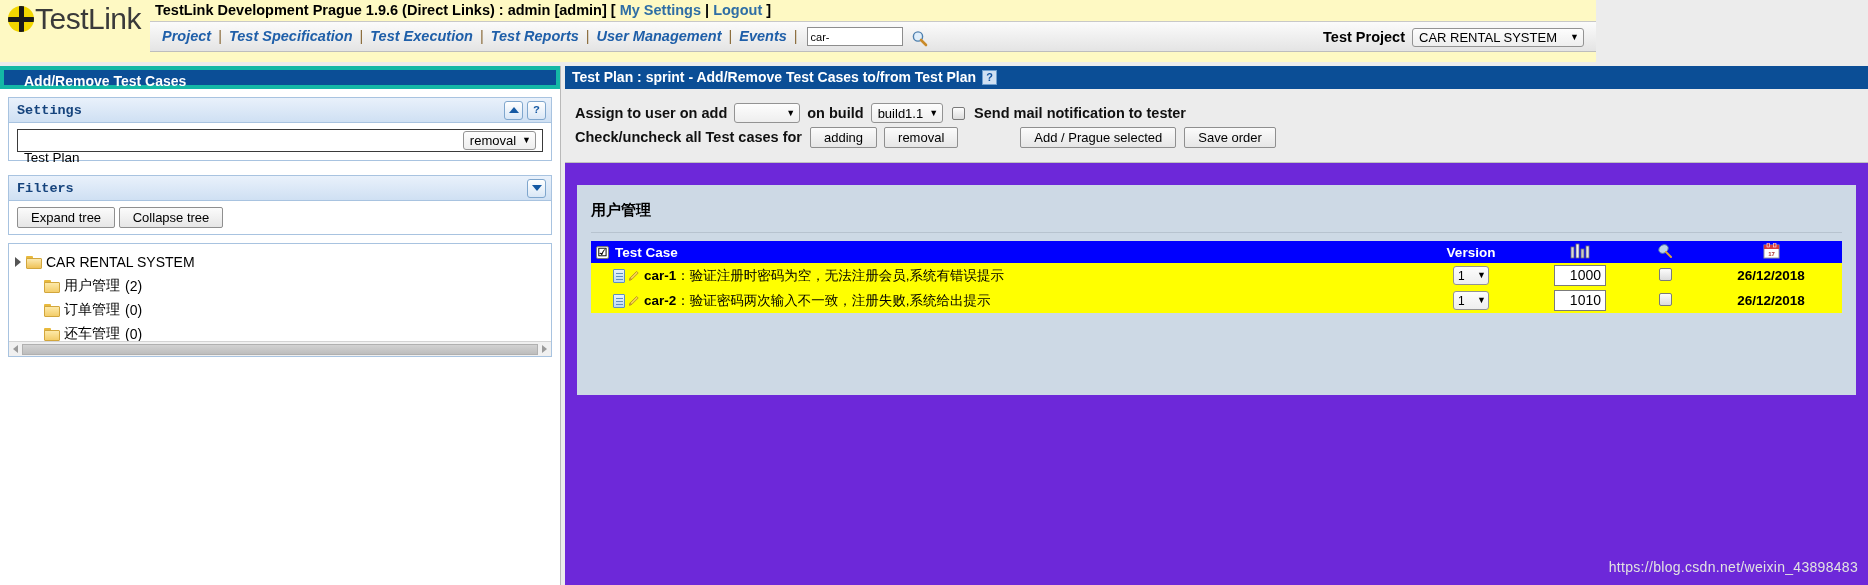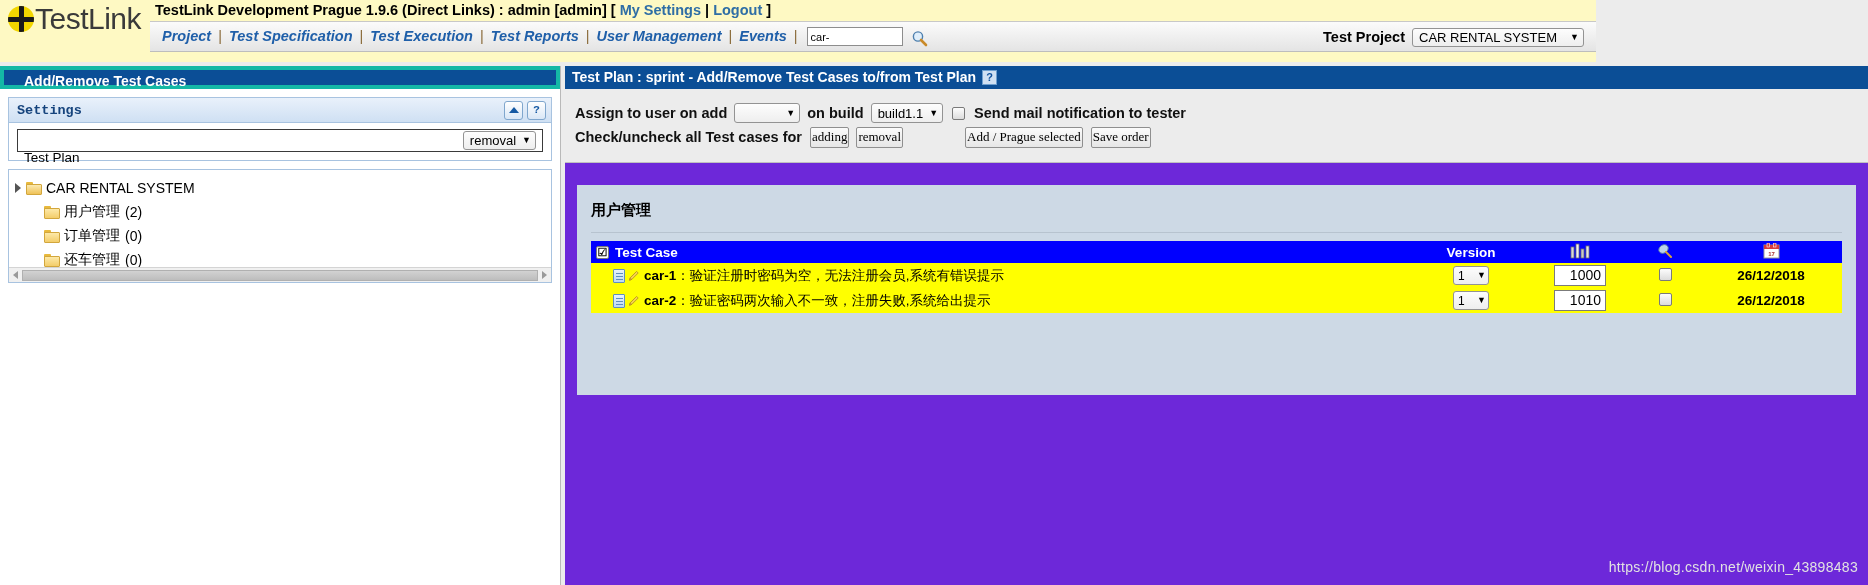--- a/index.html
+++ b/index.html
@@ -268,24 +268,24 @@
     box-sizing: border-box;
     line-height: 1;
   }
   .btn {
     display: inline-flex;
     align-items: center;
     justify-content: center;
     border: 1px solid #8f8f8f;
     background: linear-gradient(#fbfbfb, #e6e6e6);
     border-radius: 2px;
-    font-family: Liberation Serif, serif;
+    font-family: Liberation Sans, sans-serif;
     font-size: 13px;
     height: 21px;
-    padding: 0 1px;
+    padding: 0 13px;
     cursor: pointer;
     color: #000;
     box-sizing: border-box;
     white-space: nowrap;
   }
   #tree-box {
     margin: 8px 8px 0 8px;
     border: 1px solid #a8c3e0;
     background: #fff;
     height: 112px;
@@ -612,20 +612,32 @@
           <span class="lbl">Test Plan</span>
           <span class="selectbox" style="min-width:60px;">
             <span>removal</span>
             <span class="arrow">▼</span>
           </span>
         </div>
       </div>
     </div>
   </div>
 
+  <div class="box" style="margin-top:14px;">
+    <div class="box-head">
+      <span class="h-title">Filters</span>
+      <span class="hdr-btn">
+          <span class="tri-dn"></span>
+        </span>
+    </div>
+    <div class="box-body" style="padding:6px 8px;">
+      <span class="btn">Expand tree</span>
+      <span class="btn">Collapse tree</span>
+    </div>
+  </div>
 
   <div id="tree-box">
     <div class="tree">
       <div class="tnode">
         <span class="tw"></span>
         <span class="folder open"></span>
         <span class="tlabel">CAR RENTAL SYSTEM</span>
       </div>
       <div class="tnode child">
         <span class="folder"></span>

